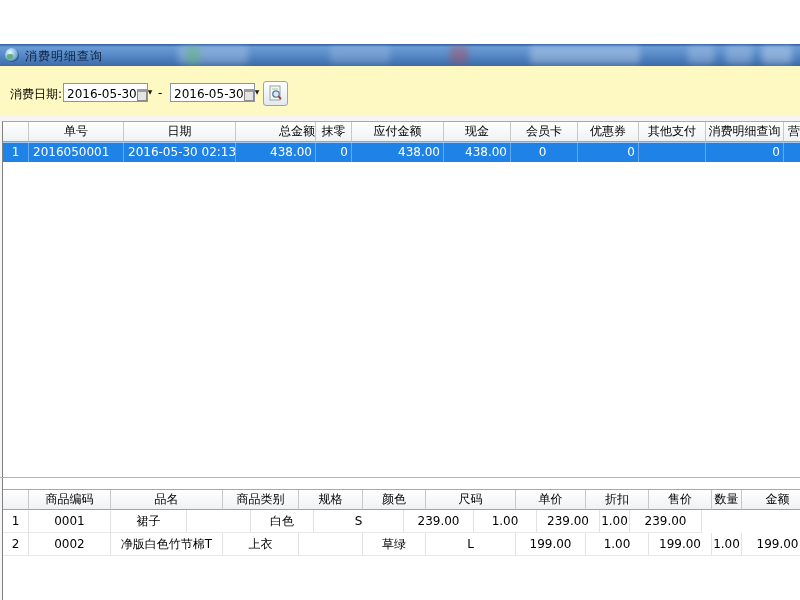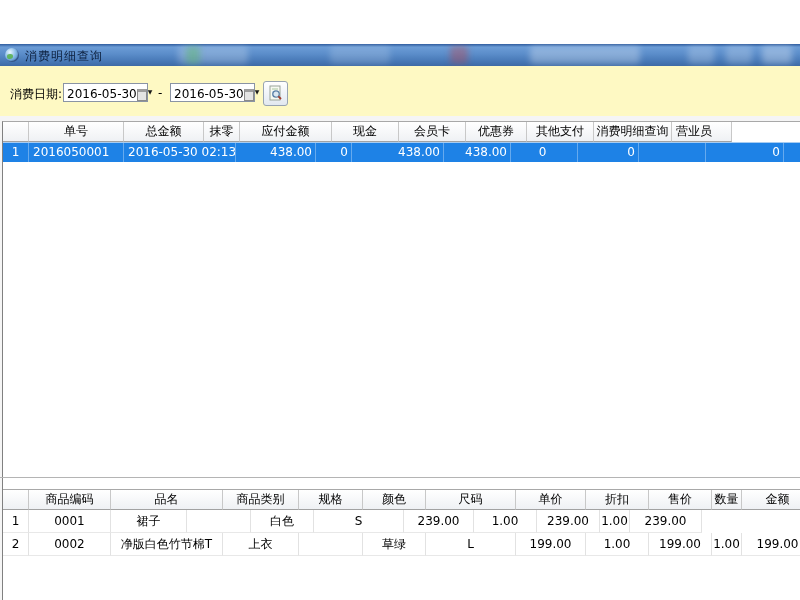--- a/index.html
+++ b/index.html
@@ -68,21 +68,21 @@
   .num { text-align:right; padding-right:3px; }
   
   .toppanel {
     position:absolute; left:2px; top:77px; width:841px; height:357px;
     background:#fff; border-left:1px solid #808080; border-top:1px solid #a8a8a8;
   }
   .toppanel .row { height:20px; line-height:19px; }
   .selrow { background:#1e82e6; color:#fff; border-top:1px solid #a6ccf2; }
   .selrow .cell { border-right:1px solid #66aaee; height:19px; line-height:18px; }
   
-  .c0{width:26px;} .c1{width:95px;} .c2{width:112px;} .c3{width:80px;}
+  .c0{width:26px;} .c1{width:95px;} .c2{width:112px;} .c3{width:80px;text-align:right;}
   .c4{width:36px;} .c5{width:92px;} .c6{width:67px;} .c7{width:67px;text-align:center;}
   .c8{width:61px;} .c9{width:67px;} .c10{width:78px;} .c11{width:60px;}
   
   .divider { position:absolute; left:0; top:433px; width:800px; height:1px; background:#b4b4b4; }
   
   .botpanel {
     position:absolute; left:2px; top:434px; width:841px; height:166px;
     background:#fff; border-left:1px solid #808080;
   }
   .btable { margin-top:11px; border-top:1px solid #a8a8a8; }
@@ -137,20 +137,21 @@
         <circle cx="9" cy="9" r="3.2" fill="none" stroke="#5a7fa6" stroke-width="1.3"></circle>
         <line x1="11.4" y1="11.4" x2="14" y2="14" stroke="#a03c2c" stroke-width="1.8"></line>
       </svg>
     </button>
   </div>
 
   <div class="toppanel">
     <div class="row thead">
       <div class="cell hcell c0"></div>
       <div class="cell hcell c1">单号</div>
+      <div class="cell hcell c2">日期</div>
       <div class="cell hcell c3">总金额</div>
       <div class="cell hcell c4">抹零</div>
       <div class="cell hcell c5">应付金额</div>
       <div class="cell hcell c6">现金</div>
       <div class="cell hcell c7">会员卡</div>
       <div class="cell hcell c8">优惠券</div>
       <div class="cell hcell c9">其他支付</div>
       <div class="cell hcell c10">消费明细查询</div>
       <div class="cell hcell c11 lft">营业员</div>
     </div>

